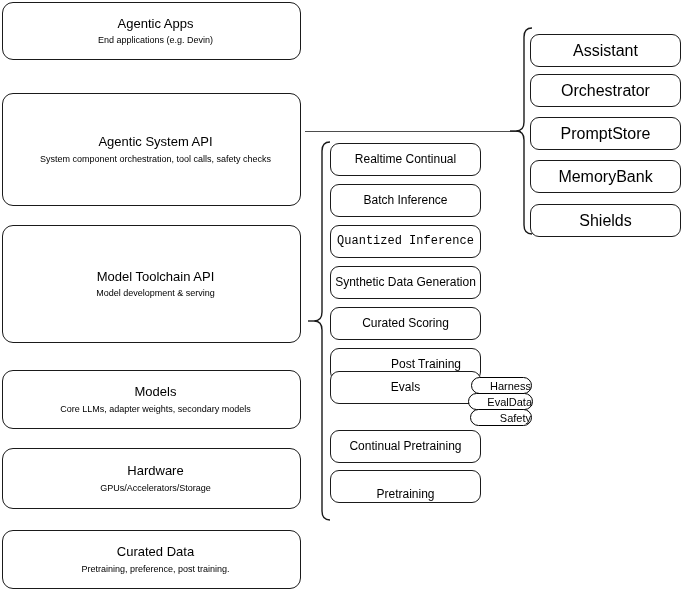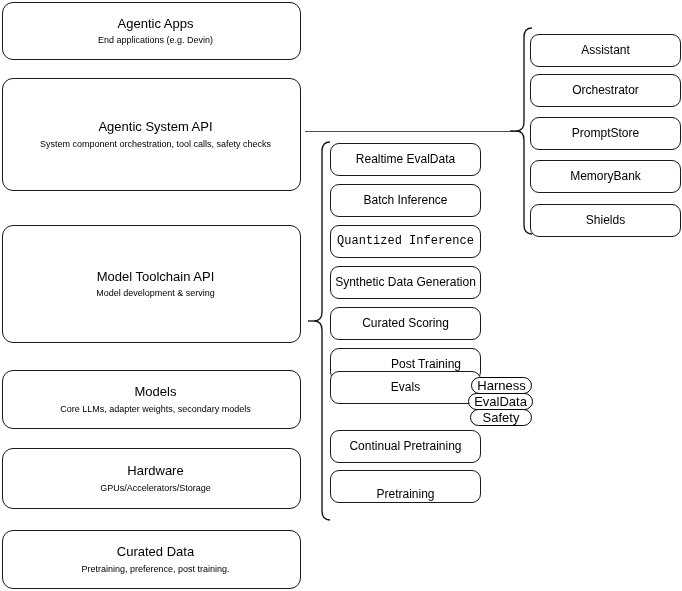--- a/index.html
+++ b/index.html
@@ -59,34 +59,34 @@
   }
   .mid-box .title { font-size: 12px; }
 
   
   .right-box {
     left: 530px;
     width: 151px;
     height: 33px;
     border-radius: 9px;
   }
-  .right-box .title { font-size: 12px; text-align: center; }
+  .right-box .title { font-size: 16px; text-align: center; }
 
   
   .pill {
     position: absolute;
     box-sizing: border-box;
     background: #ffffff;
     border: 1px solid #000000;
     border-radius: 10px;
     height: 17px;
     display: flex;
     align-items: center;
-    justify-content: center;
-    font-size: 13px;
+    justify-content: flex-end;
+    font-size: 11px;
     color: #000;
     z-index: 5;
   }
 
   
   .connector {
     position: absolute;
     background: #4d4d4d;
     height: 1px;
     z-index: 1;
@@ -101,21 +101,21 @@
 </head>
 <body>
 
 <div id="canvas">
 
   <div class="box layer-box" style="top:2px;height:58px;">
     <div class="title">Agentic Apps</div>
     <div class="subtitle">End applications (e.g. Devin)</div>
   </div>
 
-  <div class="box layer-box" style="top:78px;height:113px;">
+  <div class="box layer-box" style="top:93px;height:113px;">
     <div class="title">Agentic System API</div>
     <div class="subtitle">System component orchestration, tool calls, safety checks</div>
   </div>
 
   <div class="box layer-box" style="top:225px;height:118px;">
     <div class="title">Model Toolchain API</div>
     <div class="subtitle">Model development &amp; serving</div>
   </div>
 
   <div class="box layer-box" style="top:370px;height:59px;">
@@ -139,21 +139,21 @@
     <path d="M24 2 Q16 2 16 11 L16 172 Q16 181 8 181 Q16 181 16 190 L16 371 Q16 380 24 380" fill="none" stroke="#1a1a1a" stroke-width="1.4"></path>
     <path d="M8 181 L2 181" fill="none" stroke="#1a1a1a" stroke-width="1.4"></path>
   </svg>
 
   <svg class="brace" style="left:510px;top:26px;" width="24" height="218" viewBox="0 0 24 218">
     <path d="M22 2 Q14 2 14 11 L14 96 Q14 105 6 105 Q14 105 14 114 L14 199 Q14 208 22 208" fill="none" stroke="#1a1a1a" stroke-width="1.4"></path>
     <path d="M6 105 L0 105" fill="none" stroke="#1a1a1a" stroke-width="1.4"></path>
   </svg>
 
   <div class="box mid-box" style="top:143px;">
-    <div class="title">Realtime EvalData</div>
+    <div class="title">Realtime Continual</div>
   </div>
   <div class="box mid-box" style="top:184px;">
     <div class="title">Batch Inference</div>
   </div>
   <div class="box mid-box" style="top:225px;font-family:Liberation Mono, monospace;">
     <div class="title">Quantized Inference</div>
   </div>
   <div class="box mid-box" style="top:266px;text-align:right;">
     <div class="title">Synthetic Data Generation</div>
   </div>

